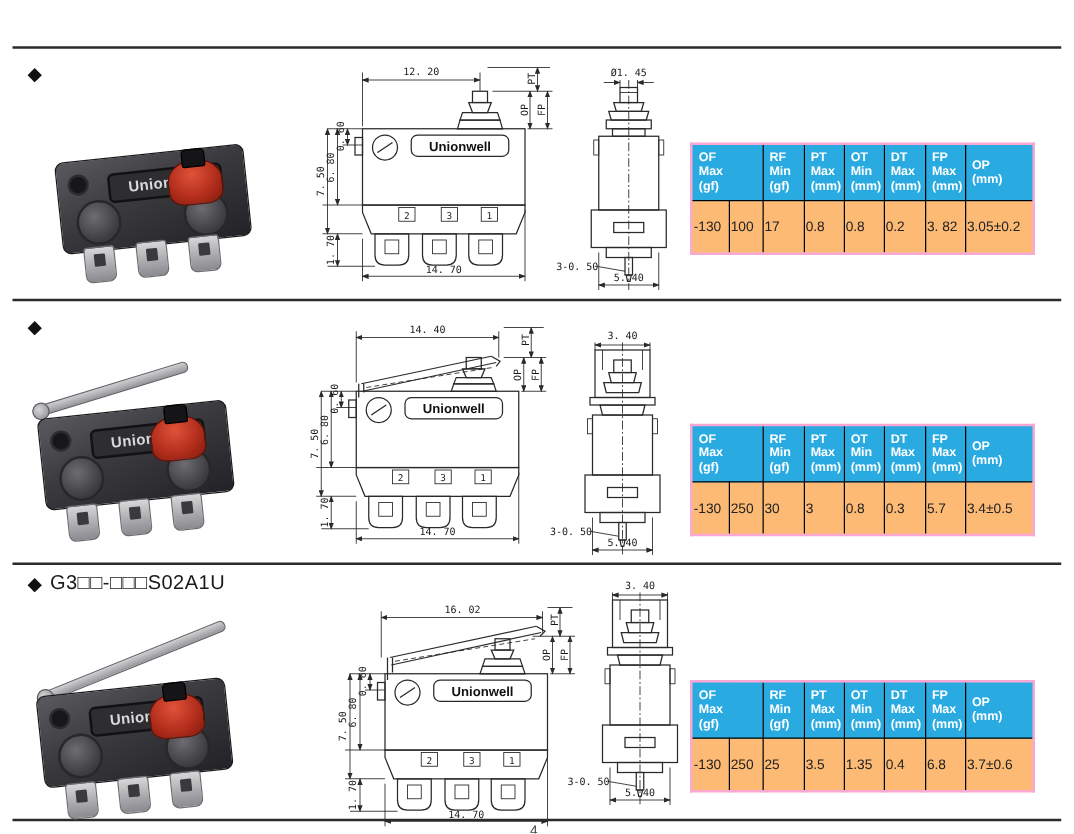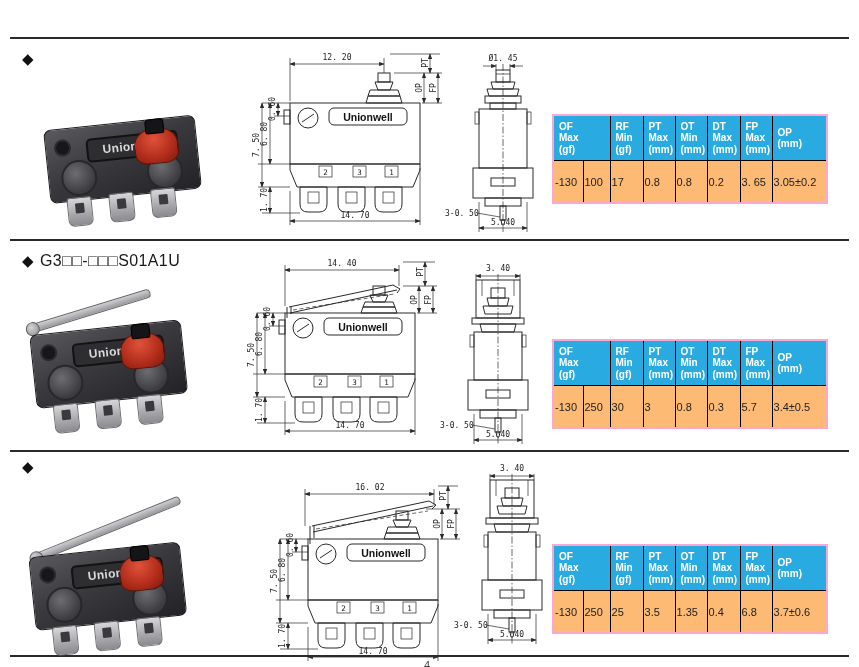--- a/index.html
+++ b/index.html
@@ -275,29 +275,28 @@
             <span></span>
           </th>
     </tr>
     <tr>
       <td>-130</td>
       <td>100</td>
       <td>17</td>
       <td>0.8</td>
       <td>0.8</td>
       <td>0.2</td>
-      <td>3. 65</td>
+      <td>3. 82</td>
       <td>3.05±0.2</td>
     </tr>
   </tbody>
     </table>
 
   <div class="model-line" style="left:22px;top:252px;">
     <span class="diamond">◆</span>
-    <span>G3□□-□□□S01A1U</span>
   </div>
 
   <div class="photo" style="left:24px;top:282px;width:190px;height:150px;">
     <div class="ph-inner">
       <div class="ph-lever" style="left:6px;top:22px;width:126px;transform:rotate(-11deg);">
         <div class="roll"></div>
       </div>
       <div class="ph-body" style="top:44px;">
         <div class="ph-sidehole"></div>
         <div class="ph-label">Unionwell</div>
@@ -494,20 +493,21 @@
       <td>0.8</td>
       <td>0.3</td>
       <td>5.7</td>
       <td>3.4±0.5</td>
     </tr>
   </tbody>
     </table>
 
   <div class="model-line" style="left:22px;top:458px;">
     <span class="diamond">◆</span>
+    <span>G3□□-□□□S02A1U</span>
   </div>
 
   <div class="photo" style="left:16px;top:488px;width:205px;height:162px;">
     <div class="ph-inner">
       <div class="ph-lever" style="left:14px;top:36px;width:158px;transform:rotate(-16deg);">
         <div class="roll"></div>
       </div>
       <div class="ph-body" style="top:60px;left:14px;">
         <div class="ph-sidehole"></div>
         <div class="ph-label">Unionwell</div>

